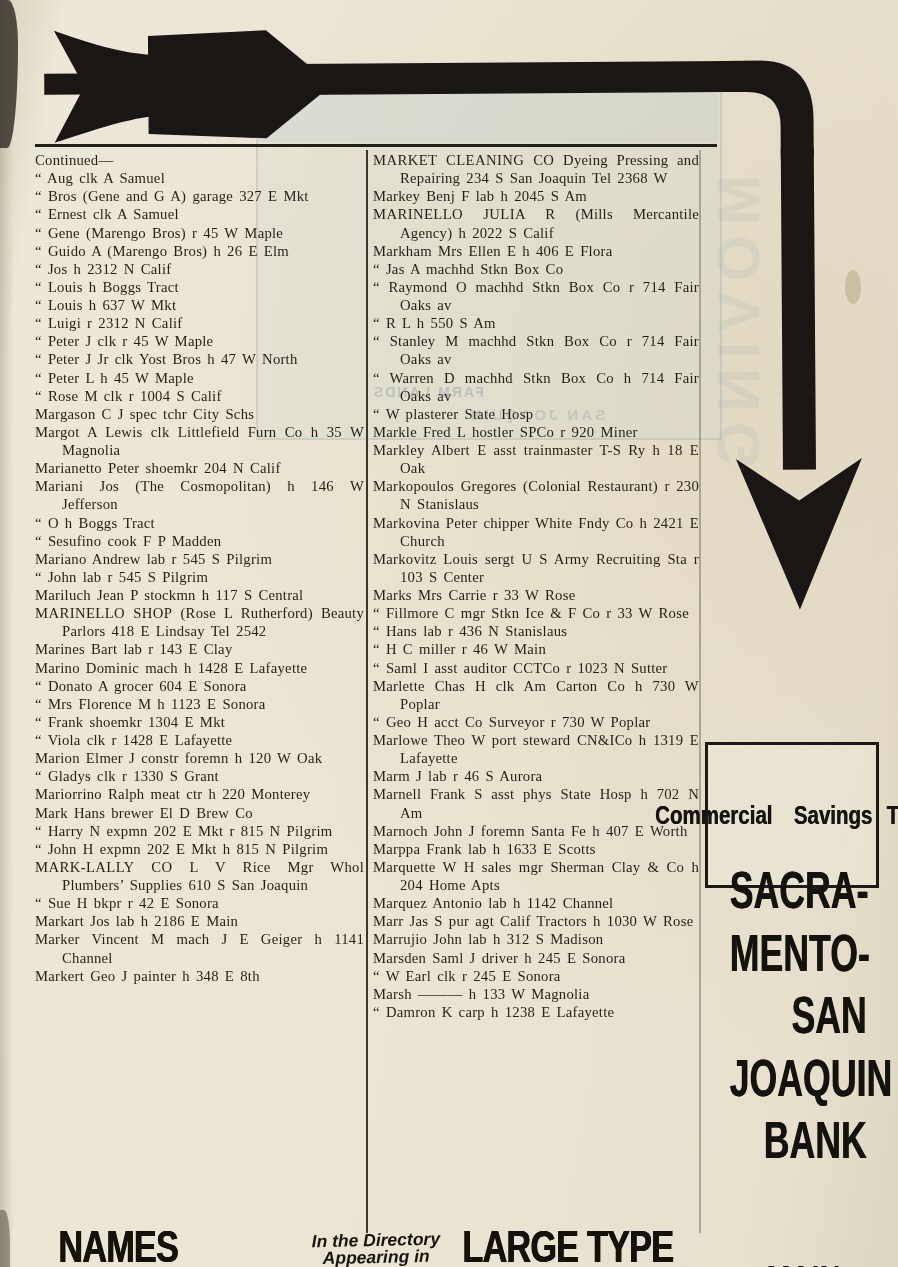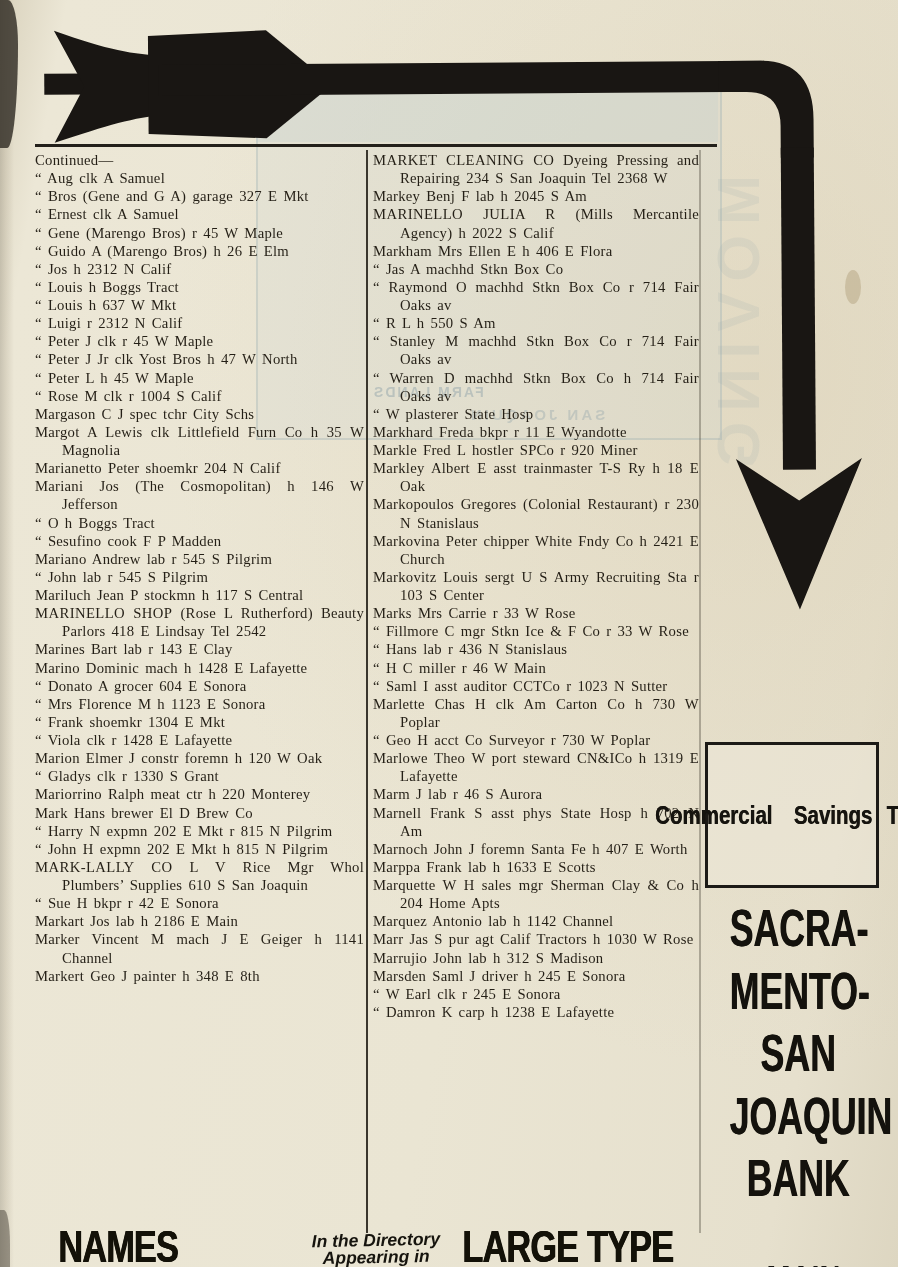--- a/index.html
+++ b/index.html
@@ -40,21 +40,21 @@
   #col-right{left:373px;width:326px;}
   .col p{margin:0;text-align:justify;font-size:14.7px;line-height:18.12px;
     padding-left:27px;text-indent:-27px;letter-spacing:.25px;word-spacing:2.2px;color:#241f16;}
   .col p .b{font-weight:normal;letter-spacing:.4px;}
 
   
   .ad-box{position:absolute;left:705px;top:742px;width:168px;height:140px;border:3px solid #1c1a16;
     z-index:5;display:flex;flex-direction:row;justify-content:center;align-items:center;background:rgba(236,231,217,.55);}
   .ad-box span{display:block;font:bold 25px "Liberation Sans",sans-serif;transform:scaleX(.82);
     line-height:45px;color:#16140f;white-space:nowrap;text-shadow:.6px 0 #16140f;}
-  .bank{position:absolute;left:700px;top:898px;width:196px;z-index:5;text-align:center;}
+  .bank{position:absolute;left:700px;top:860px;width:196px;z-index:5;text-align:right;}
   .bank span{display:block;font:bold 51px "Liberation Sans",sans-serif;transform:scaleX(.70);
     line-height:62.5px;color:#14120d;white-space:nowrap;text-shadow:.8px 0 #14120d;}
   .member{position:absolute;left:700px;top:1296px;width:190px;z-index:5;text-align:center;
     font:bold italic 15px "Liberation Serif",serif;line-height:14.5px;color:#1a1712;}
   .main-cut{position:absolute;left:738px;top:1258px;width:130px;height:9px;overflow:hidden;z-index:5;text-align:center;}
   .main-cut span{font:bold 34px "Liberation Sans",sans-serif;transform:scaleX(.85);display:inline-block;color:#14120d;}
 
   
   .banner{position:absolute;left:0;top:1228px;width:700px;height:39px;z-index:5;}
   .banner .big{position:absolute;font:bold 45px "Liberation Sans",sans-serif;color:#131108;
@@ -144,21 +144,20 @@
       <p><span class="b">MARKET CLEANING CO</span> Dyeing Pressing and Repairing 234 S San Joaquin Tel 2368 W</p>
       <p>Markey Benj F lab h 2045 S Am</p>
       <p><span class="b">MARINELLO JULIA R</span> (Mills Mercantile Agency) h 2022 S Calif</p>
       <p>Markham Mrs Ellen E h 406 E Flora</p>
       <p>“ Jas A machhd Stkn Box Co</p>
       <p>“ Raymond O machhd Stkn Box Co r 714 Fair Oaks av</p>
       <p>“ R L h 550 S Am</p>
       <p>“ Stanley M machhd Stkn Box Co r 714 Fair Oaks av</p>
       <p>“ Warren D machhd Stkn Box Co h 714 Fair Oaks av</p>
       <p>“ W plasterer State Hosp</p>
-      <p>Markhard Freda bkpr r 11 E Wyandotte</p>
       <p>Markle Fred L hostler SPCo r 920 Miner</p>
       <p>Markley Albert E asst trainmaster T-S Ry h 18 E Oak</p>
       <p>Markopoulos Gregores (Colonial Restaurant) r 230 N Stanislaus</p>
       <p>Markovina Peter chipper White Fndy Co h 2421 E Church</p>
       <p>Markovitz Louis sergt U S Army Recruiting Sta r 103 S Center</p>
       <p>Marks Mrs Carrie r 33 W Rose</p>
       <p>“ Fillmore C mgr Stkn Ice &amp; F Co r 33 W Rose</p>
       <p>“ Hans lab r 436 N Stanislaus</p>
       <p>“ H C miller r 46 W Main</p>
       <p>“ Saml I asst auditor CCTCo r 1023 N Sutter</p>
@@ -168,20 +167,21 @@
       <p>Marm J lab r 46 S Aurora</p>
       <p>Marnell Frank S asst phys State Hosp h 702 N Am</p>
       <p>Marnoch John J foremn Santa Fe h 407 E Worth</p>
       <p>Marppa Frank lab h 1633 E Scotts</p>
       <p>Marquette W H sales mgr Sherman Clay &amp; Co h 204 Home Apts</p>
       <p>Marquez Antonio lab h 1142 Channel</p>
       <p>Marr Jas S pur agt Calif Tractors h 1030 W Rose</p>
       <p>Marrujio John lab h 312 S Madison</p>
       <p>Marsden Saml J driver h 245 E Sonora</p>
       <p>“ W Earl clk r 245 E Sonora</p>
+      <p>Marsh ——— h 133 W Magnolia</p>
       <p>“ Damron K carp h 1238 E Lafayette</p>
     </div>
 
   <div class="ad-box">
     <span>Commercial</span>
     <span>Savings</span>
     <span>Trust</span>
   </div>
 
   <div class="bank">

